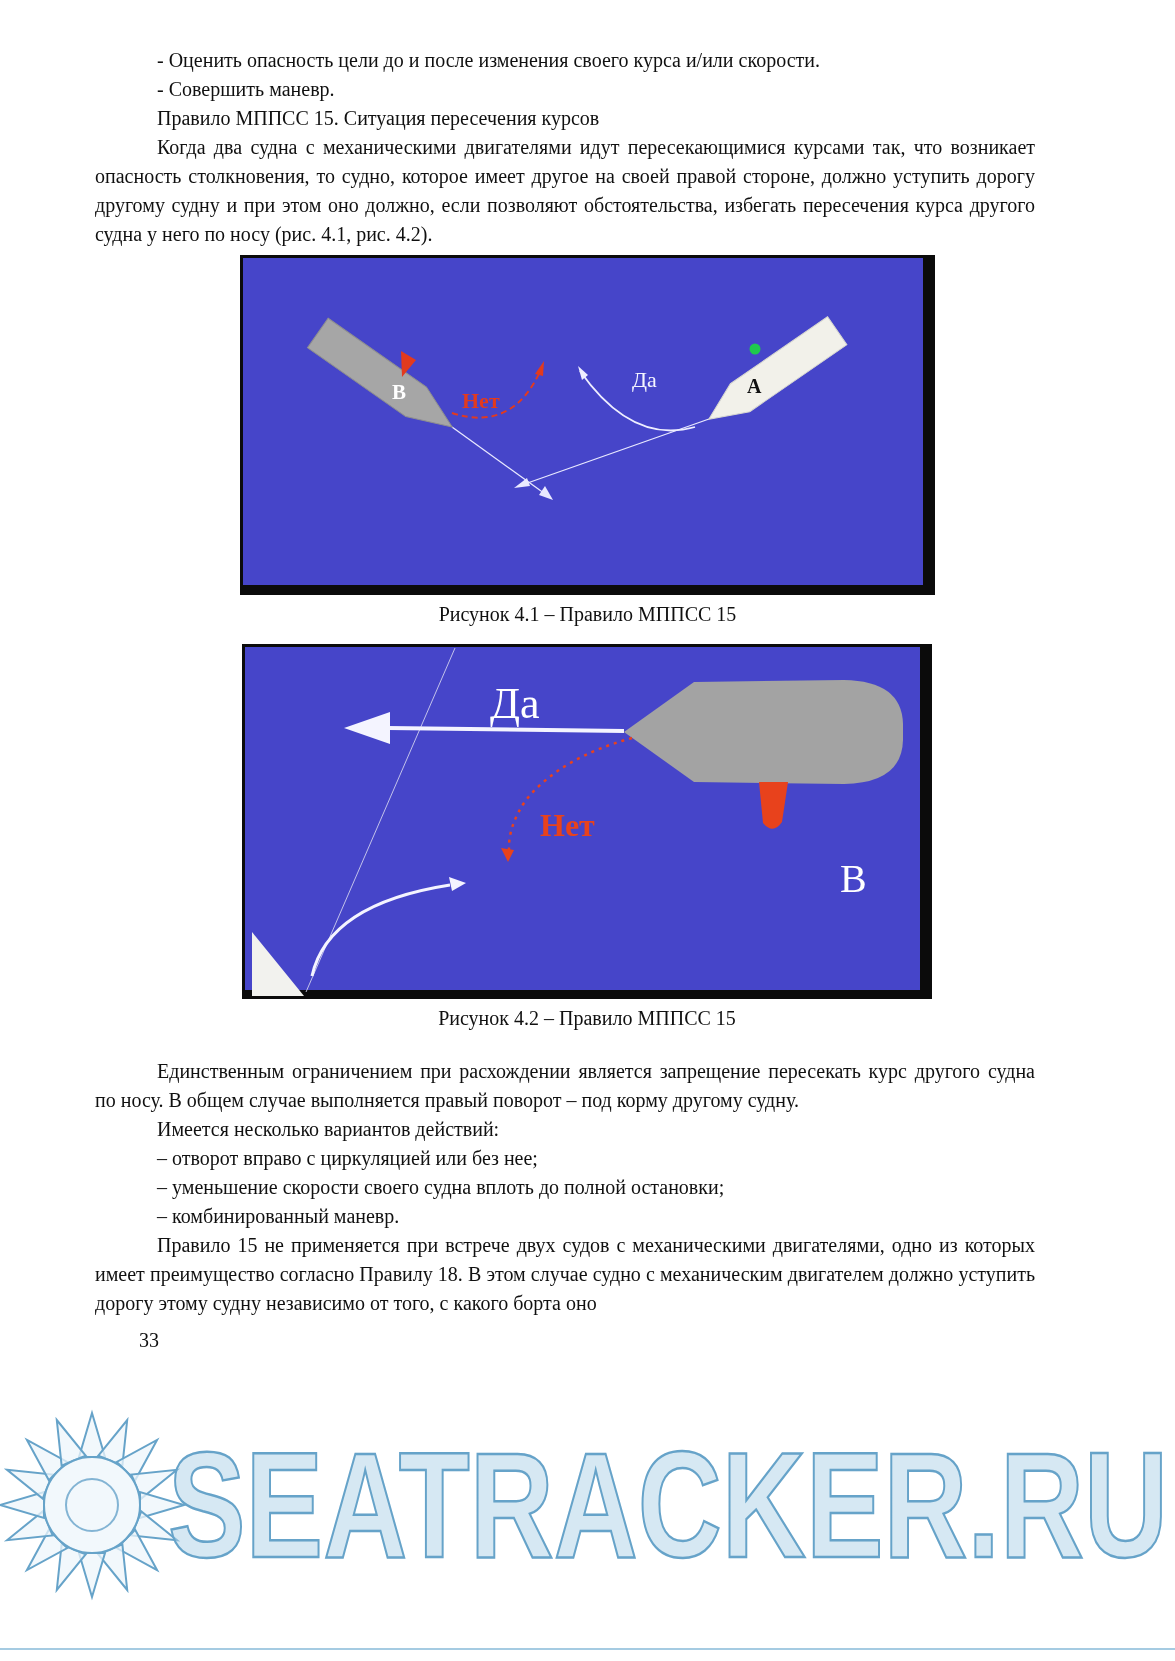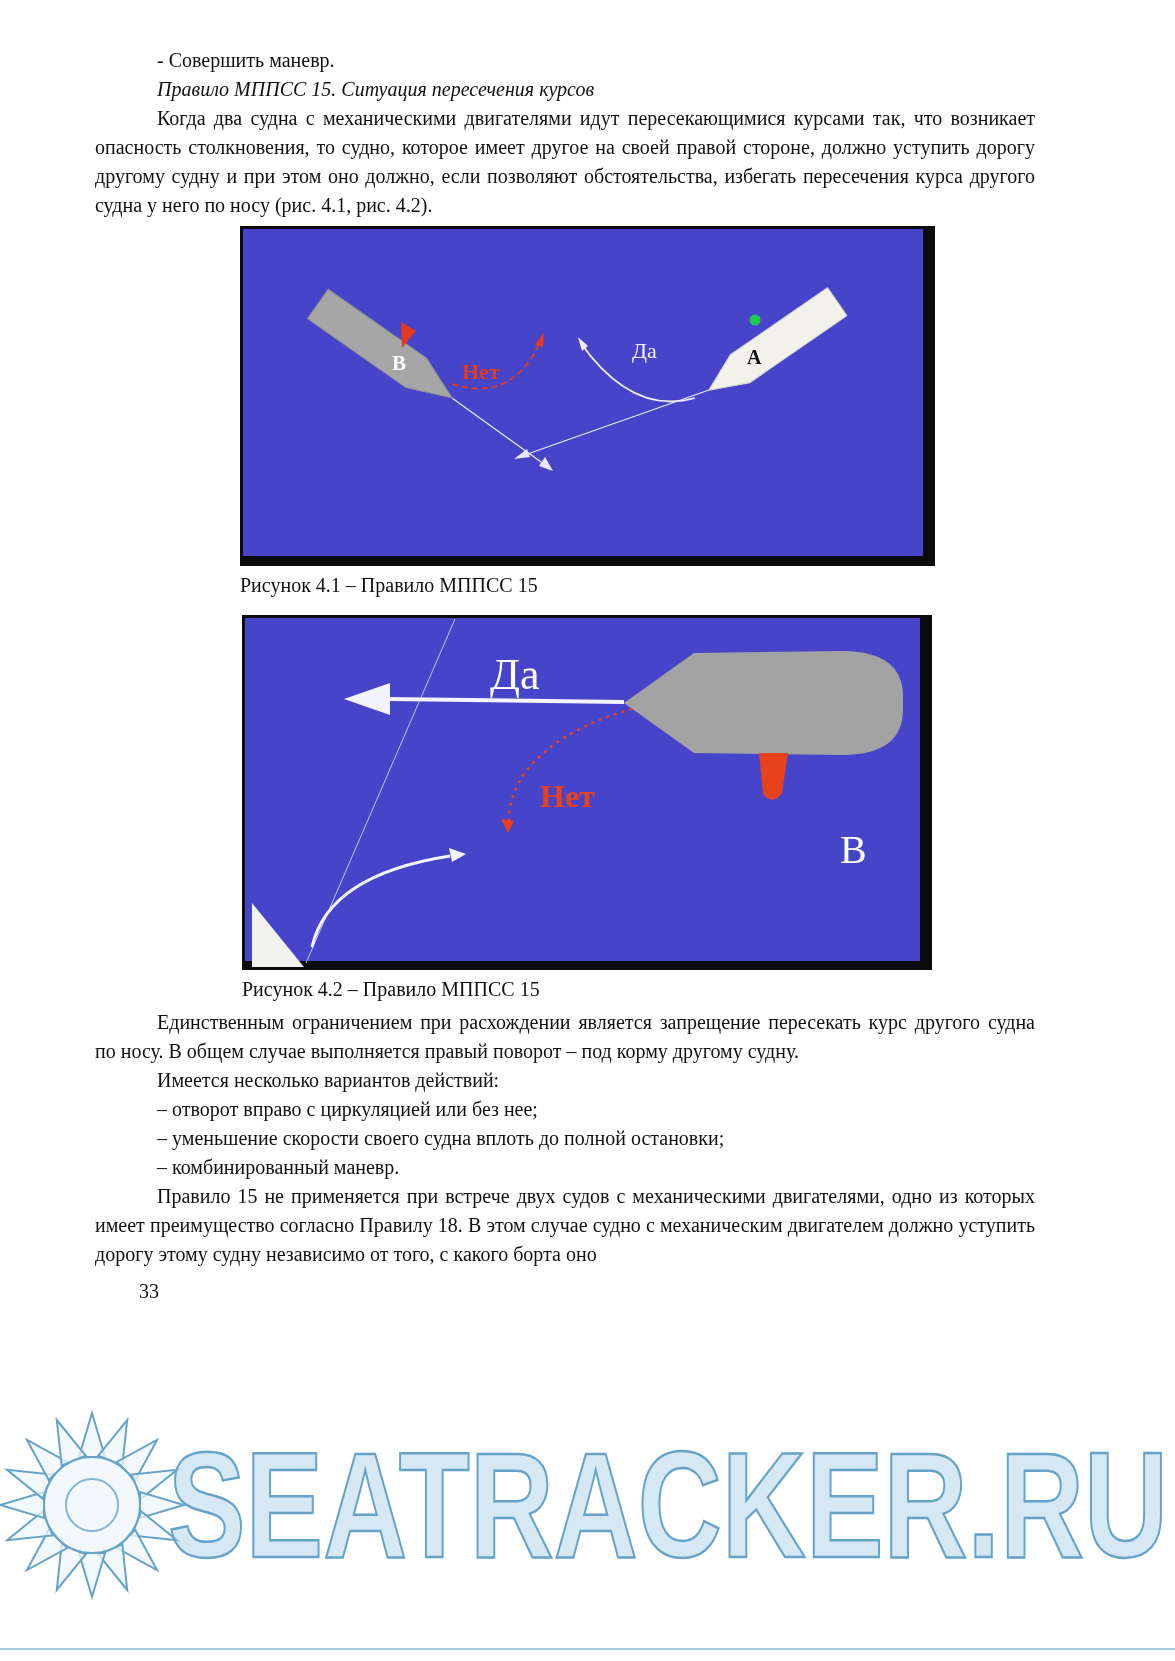--- a/index.html
+++ b/index.html
@@ -14,42 +14,43 @@
   .text-col {
     position: absolute;
     left: 95px; top: 46px;
     width: 940px;
     font-size: 20px;
     line-height: 29px;
   }
   .text-col p { margin: 0; }
   .line { text-indent: 62px; }
   .para { text-indent: 62px; text-align: justify; text-align-last: left; }
-  .italic { font-style: italic; }
+  .italic { }
   figure { margin: 0; }
   .fig1-wrap { margin: 6px 0 0 145px; width: 695px; }
   .fig2-wrap { margin: 15px 0 0 147px; width: 690px; }
-  .caption { display: block; margin-top: 5px; text-indent: 0; }
-  .fig2-wrap .caption { margin-bottom: 4px; }
+  .caption { display: block; text-align: center; margin-top: 5px; text-indent: 0; }
+  .fig2-wrap .caption { margin-bottom: 24px; }
   svg { display: block; }
   .svg-serif { font-family: "Liberation Serif", serif; }
   .page-number { text-align: left; margin-top: 8px; padding-left: 44px; }
   .watermark {
     position: absolute;
     left: 0; top: 1405px;
     width: 1083px; height: 256px;
     pointer-events: none;
     z-index: 5;
   }
 </style>
 </head>
 <body>
 
 <div class="text-col">
 
+  <p class="line">- Оценить опасность цели до и после изменения своего курса и/или скорости.</p>
   <p class="line">- Совершить маневр.</p>
   <p class="line italic">Правило МППСС 15. Ситуация пересечения курсов</p>
   <p class="para">Когда два судна с механическими двигателями идут пересекающимися курсами так, что возникает опасность столкновения, то судно, которое имеет другое на своей правой стороне, должно уступить дорогу другому судну и при этом оно должно, если позволяют обстоятельства, избегать пересечения курса другого судна у него по носу (рис. 4.1, рис. 4.2).</p>
 
   <figure class="fig1-wrap">
     <svg width="695" height="340" viewBox="0 0 695 340">
       <rect x="0" y="0" width="695" height="340" fill="#0b0b0b"></rect>
       <rect x="3" y="3" width="680" height="327" fill="#4645c9"></rect>
 
       <g stroke="#e9e9ff" stroke-width="1.3">

